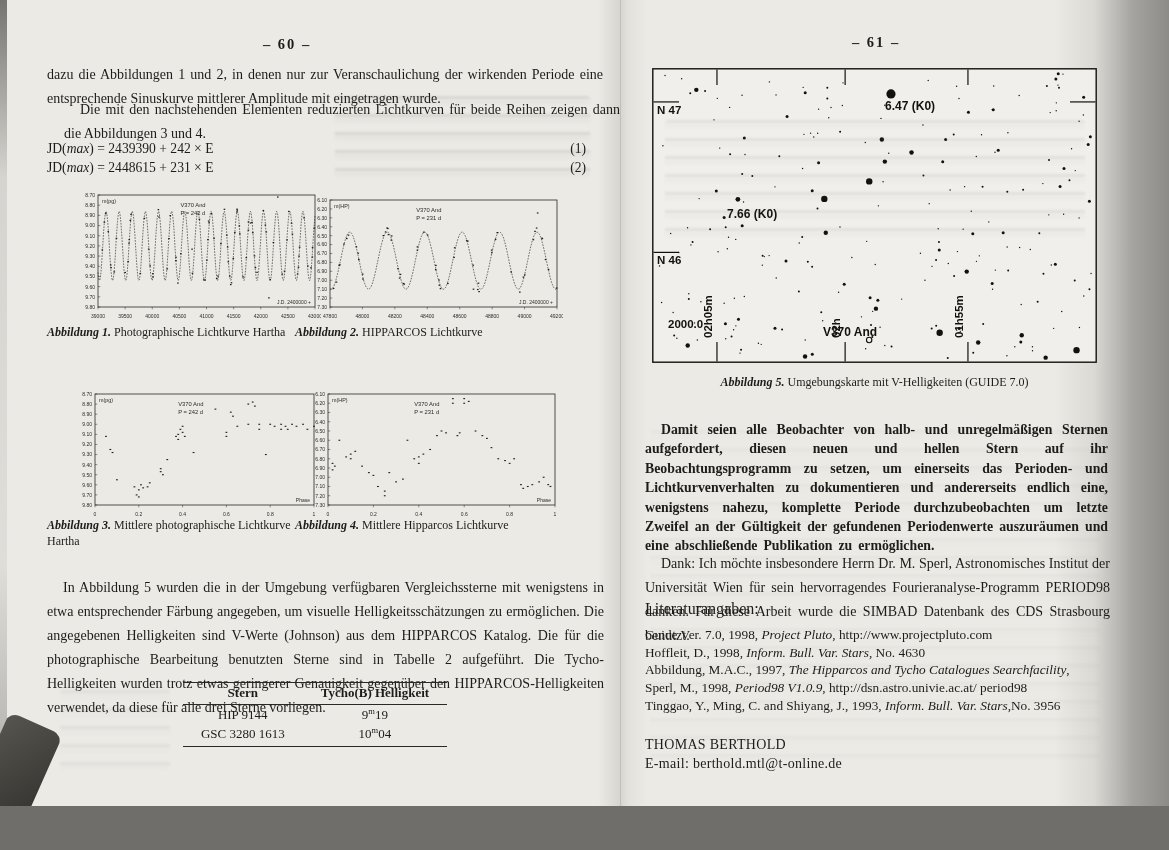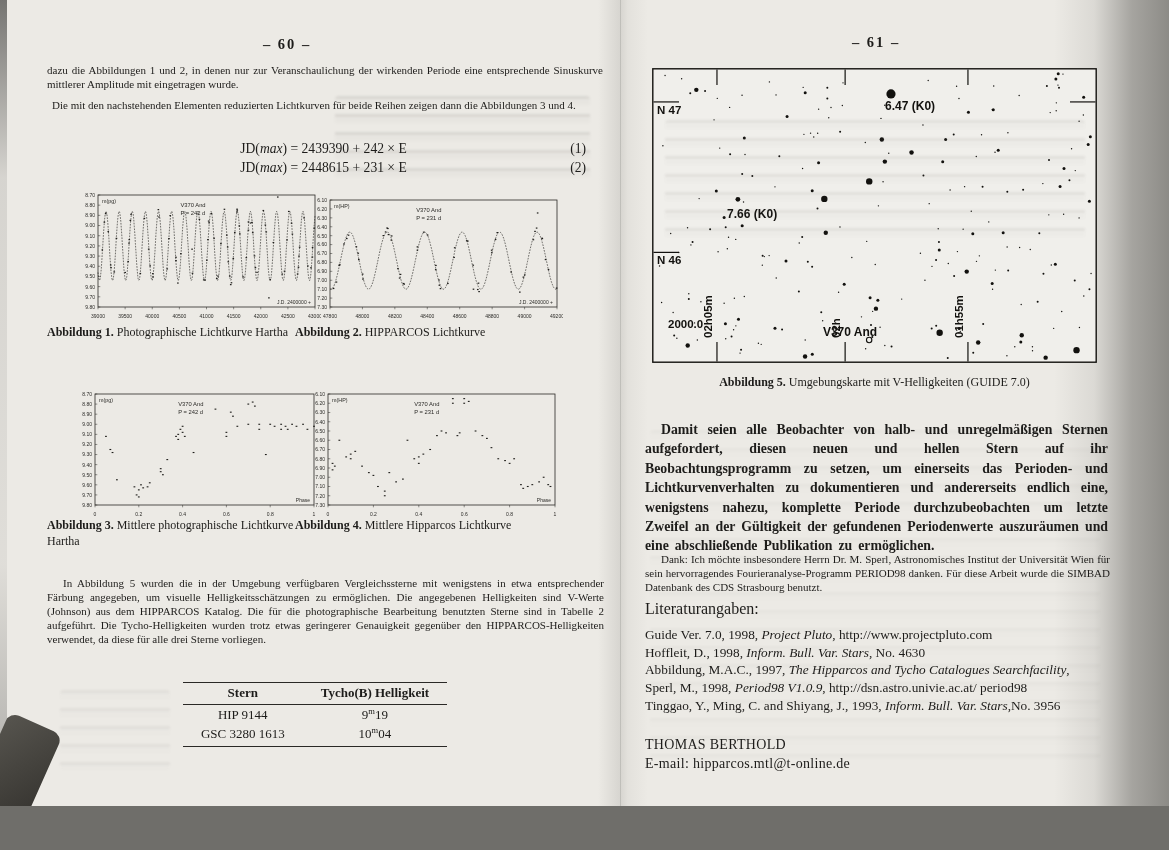--- a/index.html
+++ b/index.html
@@ -16,28 +16,28 @@
   .smudge-bl{position:absolute;left:-14px;bottom:-18px;width:58px;height:105px;
     background:linear-gradient(125deg,#57554f, #34322e);transform:rotate(24deg);border-radius:10px;}
   .smudge-bc{position:absolute;left:566px;top:812px;width:80px;height:52px;
     background:radial-gradient(ellipse at 50% 65%, rgba(58,56,52,0.9) 0 38%, rgba(58,56,52,0) 72%);transform:rotate(-14deg);}
   .smudge-bc2{position:absolute;left:604px;top:836px;width:120px;height:26px;
     background:radial-gradient(ellipse at 40% 50%, rgba(70,68,62,0.55) 0 40%, rgba(70,68,62,0) 75%);}
   .ghost{position:absolute;pointer-events:none;border-radius:4px;filter:blur(0.8px);
     background:repeating-linear-gradient(180deg, rgba(112,110,104,0.14) 0 3px, rgba(112,110,104,0.03) 3px 9px, rgba(0,0,0,0) 9px 18px);}
   
   .pghdr{position:absolute;font-weight:bold;font-size:14.5px;letter-spacing:2px;text-align:center;}
-  .p{position:absolute;font-size:11px;line-height:14px;text-align:justify;}
+  .p{position:absolute;font-size:14px;line-height:24px;text-align:justify;}
   .indent{text-indent:16px;}
   .eqs{position:absolute;font-size:13.6px;}
-  .eqrow{position:relative;height:19px;text-align:center;}
+  .eqrow{position:relative;height:19px;text-align:left;}
   .eqnum{position:absolute;right:14px;top:0;}
   .it{font-style:italic;}
   .cap{position:absolute;font-size:12px;line-height:15.5px;}
-  .cap b{font-weight:bold;}
+  .cap b{font-weight:bold;font-style:italic;}
   .plot{position:absolute;}
   .tblwrap{position:absolute;text-align:center;font-size:13px;}
   .tblcap{margin-bottom:9px;font-size:13px;}
   table.t2{margin:0 auto;border-collapse:collapse;font-size:13px;}
   table.t2 th{border-top:1.4px solid #2a2926;border-bottom:1.1px solid #2a2926;padding:2px 18px 3px;font-weight:bold;}
   table.t2 td{padding:1px 18px;}
   table.t2 tr.last td{border-bottom:1.4px solid #2a2926;padding-bottom:4px;}
   .magsup{font-size:8.5px;vertical-align:5px;letter-spacing:0;}
   .bold-appeal{font-weight:bold;font-size:13.8px;line-height:19.4px;word-spacing:2.5px;}
   .refline{font-size:13.3px;line-height:17.7px;}
@@ -58,21 +58,21 @@
   <div class="smudge-bc"></div>
   <div class="smudge-bc2"></div>
   <div class="ghost" style="left:335px;top:96px;width:255px;height:90px;"></div>
   <div class="ghost" style="left:60px;top:690px;width:110px;height:80px;opacity:.6;"></div>
   <div class="ghost" style="left:650px;top:430px;width:450px;height:330px;opacity:.30;"></div>
 
   <div>
     <div class="pghdr" style="left:47px;top:36px;width:480px;">– 60 –</div>
 
     <div class="p" style="left:47px;top:63px;width:556px;">dazu die Abbildungen 1 und 2, in denen nur zur Veranschaulichung der wirkenden Periode eine entsprechende Sinuskurve mittlerer Amplitude mit eingetragen wurde.</div>
-    <div class="p indent" style="left:36px;top:98px;width:556px;font-family:Liberation Serif, serif;">Die mit den nachstehenden Elementen reduzierten Lichtkurven für beide Reihen zeigen dann die Abbildungen 3 und 4.</div>
+    <div class="p indent" style="left:64px;top:98px;width:556px;font-family:Liberation Serif, serif;">Die mit den nachstehenden Elementen reduzierten Lichtkurven für beide Reihen zeigen dann die Abbildungen 3 und 4.</div>
 
     <div class="eqs" style="left:47px;top:141px;width:553px;">
       <div class="eqrow">
         <span>JD(</span><span class="it">max</span><span>) = 2439390 + 242 × E</span>
         <span class="eqnum">(1)</span>
       </div>
       <div class="eqrow">
         <span>JD(</span><span class="it">max</span><span>) = 2448615 + 231 × E</span>
         <span class="eqnum">(2)</span>
       </div>
@@ -829,16 +829,16 @@
 
     <div style="position:absolute;left:645px;top:626px;width:470px;">
         <div class="refline"><span>Guide Ver. 7.0, 1998, </span><span class="it">Project Pluto</span><span>, http://www.projectpluto.com</span></div>
         <div class="refline"><span>Hoffleit, D., 1998, </span><span class="it">Inform. Bull. Var. Stars</span><span>, No. 4630</span></div>
         <div class="refline"><span>Abbildung, M.A.C., 1997, </span><span class="it">The Hipparcos and Tycho Catalogues Searchfacility</span><span>,</span></div>
         <div class="refline"><span>Sperl, M., 1998, </span><span class="it">Period98 V1.0.9</span><span>, http://dsn.astro.univie.ac.at/ period98</span></div>
         <div class="refline"><span>Tinggao, Y., Ming, C. and Shiyang, J., 1993, </span><span class="it">Inform. Bull. Var. Stars</span><span>,No. 3956</span></div>
       </div>
 
     <div class="author" style="left:645px;top:737px;">THOMAS BERTHOLD</div>
-    <div class="author" style="left:645px;top:756px;">E-mail: hipparcos.mtl@t-online.de</div>
+    <div class="author" style="left:645px;top:756px;">E-mail: berthold.mtl@t-online.de</div>
   </div>
 
 </div>
 
 </body></html>

